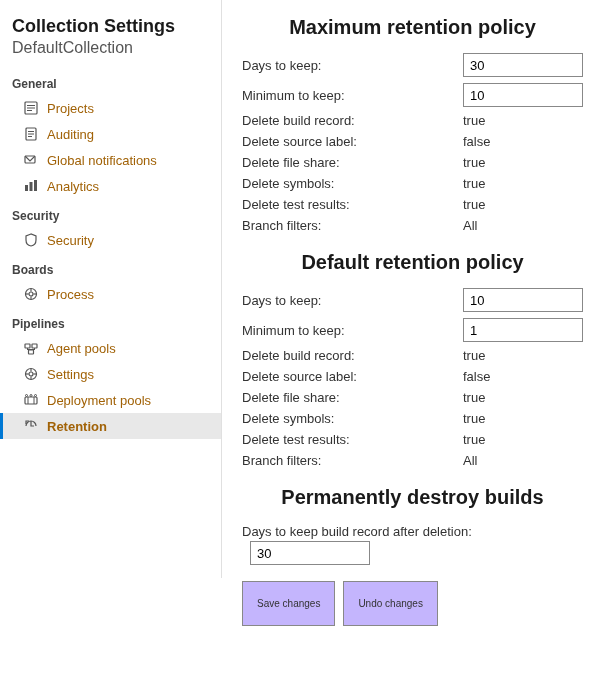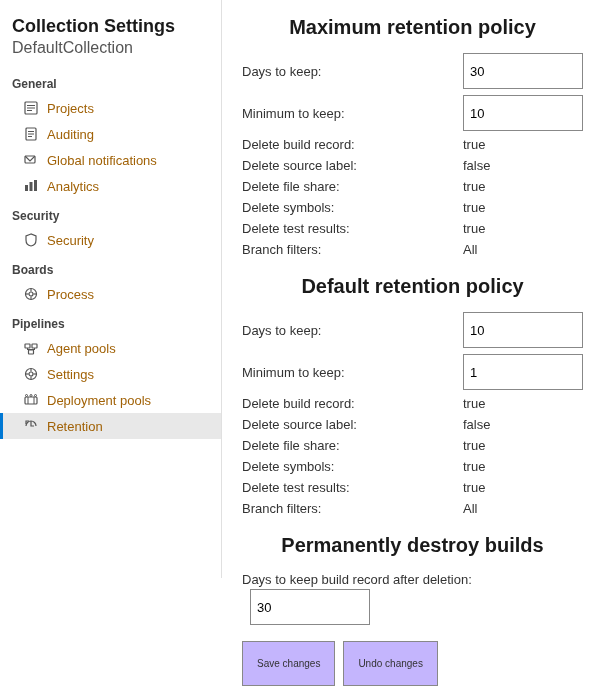--- a/index.html
+++ b/index.html
@@ -52,21 +52,21 @@
       gap: 8px;
       padding: 5px 12px 5px 20px;
       cursor: pointer;
       color: #a16207;
       border-left: 3px solid transparent;
     }
 
     .sidebar-item.active {
       background: #e8e8e8;
       border-left: 3px solid #0078d4;
-      font-weight: 400;
+      font-weight: 700;
     }
 
     .sidebar-item .icon {
       width: 16px;
       height: 16px;
       display: flex;
       align-items: center;
       justify-content: center;
       color: #555;
       font-size: 14px;
@@ -117,21 +117,21 @@
       font-size: 13px;
       color: #333;
     }
 
     .policy-input {
       width: 120px;
       border: 1px solid #888;
       padding: 2px 6px;
       font-size: 13px;
       outline: none;
-      height: 36px;
+      height: 24px;
     }
 
     .button-row {
       display: flex;
       gap: 8px;
       margin-top: 16px;
     }
 
     .btn {
       padding: 16px 14px;

